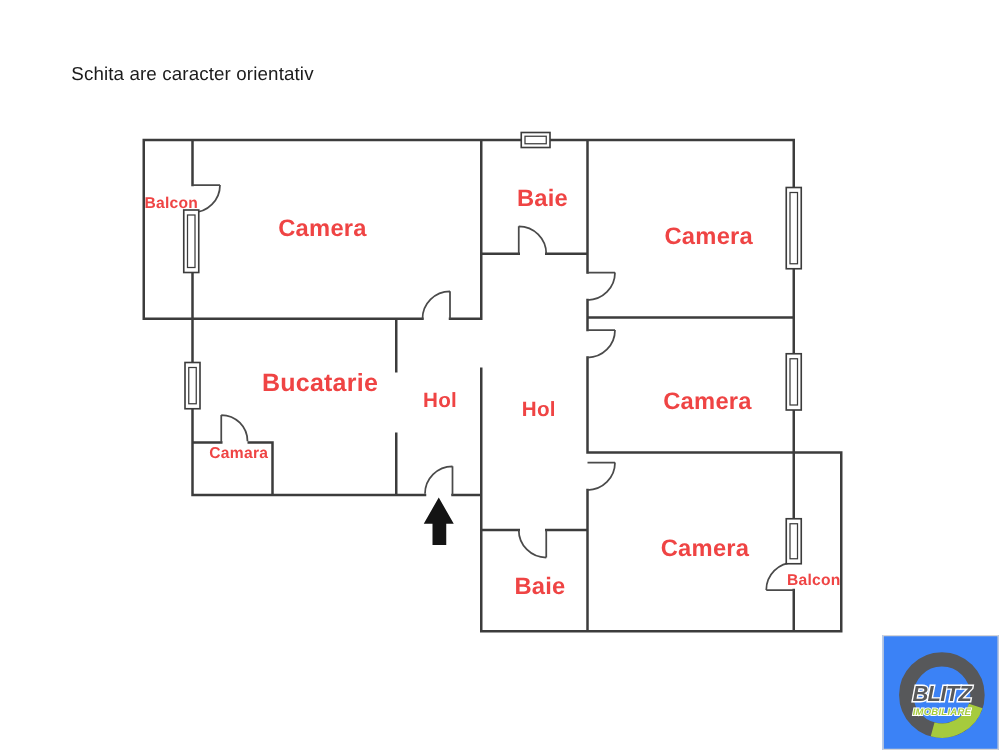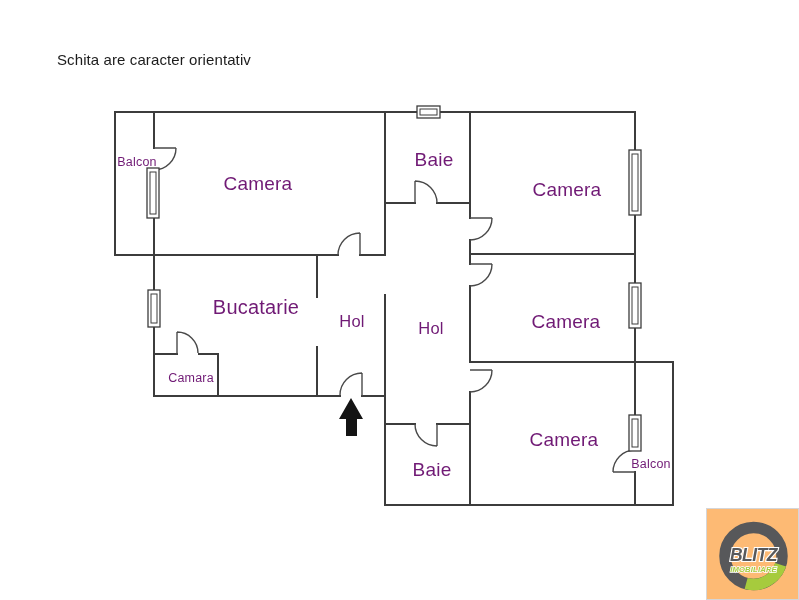--- a/index.html
+++ b/index.html
@@ -8,28 +8,28 @@
     font-family:"Liberation Sans", sans-serif;
   }
   .stage{position:absolute;inset:0;width:799px;height:516px;}
   svg.plan{position:absolute;left:0;top:0;}
   .note{
     position:absolute;left:57px;top:51px;
     font-size:15px;color:#1c1c1c;letter-spacing:0.1px;
   }
   .room-label{
     position:absolute;transform:translate(-50%,-50%);
-    color:#701a75;white-space:nowrap;letter-spacing:0.2px;
+    color:#ef4444;white-space:nowrap;letter-spacing:0.2px;font-weight:bold;
   }
   .fs-big{font-size:19px;}
   .fs-hol{font-size:16.5px;}
   .fs-small{font-size:12.5px;}
   .logo-box{
     position:absolute;left:706px;top:508px;width:93px;height:92px;
-    background:#fdba74;border:1px solid #d5d5d7;box-sizing:border-box;
+    background:#3b82f6;border:1px solid #d5d5d7;box-sizing:border-box;
   }
   .logo-box svg{display:block;}
 </style>
 </head>
 <body>
 
 <div class="stage">
 
   <div class="note">Schita are caracter orientativ</div>
 
@@ -83,21 +83,21 @@
   </svg>
 
   <div class="room-label fs-small" style="left:137px;top:162px;">Balcon</div>
   <div class="room-label fs-big" style="left:258px;top:184px;">Camera</div>
   <div class="room-label fs-big" style="left:434px;top:160px;">Baie</div>
   <div class="room-label fs-big" style="left:567px;top:190px;">Camera</div>
   <div class="room-label fs-hol" style="left:256px;top:307px;font-size:20px;">Bucatarie</div>
   <div class="room-label fs-hol" style="left:352px;top:321px;">Hol</div>
   <div class="room-label fs-hol" style="left:431px;top:328px;">Hol</div>
   <div class="room-label fs-big" style="left:566px;top:322px;">Camera</div>
-  <div class="room-label fs-small" style="left:191px;top:378px;">Camara</div>
+  <div class="room-label fs-small" style="left:191px;top:362px;">Camara</div>
   <div class="room-label fs-big" style="left:564px;top:440px;">Camera</div>
   <div class="room-label fs-big" style="left:432px;top:470px;">Baie</div>
   <div class="room-label fs-small" style="left:651px;top:464px;">Balcon</div>
 
   <div class="logo-box">
     <svg width="91" height="90" viewBox="0 0 91 90">
       <circle cx="46.5" cy="47" r="28.5" fill="none" stroke="#57585a" stroke-width="11.5"></circle>
       <path d="M73.6,55.8 A28.5,28.5 0 0 1 39.1,74.5" fill="none" stroke="#a6cb3d" stroke-width="11.5"></path>
       <text x="46.5" y="52" text-anchor="middle" font-family="Liberation Sans, sans-serif" font-size="17.5" font-weight="bold" font-style="italic" fill="#58595b" stroke="#ffffff" stroke-width="2.2" paint-order="stroke" letter-spacing="-0.5">BLITZ</text>
       <text x="46.5" y="63" text-anchor="middle" font-family="Liberation Sans, sans-serif" font-size="7.6" font-weight="bold" font-style="italic" fill="#a6cb3d" stroke="#ffffff" stroke-width="1.4" paint-order="stroke" letter-spacing="0.2">IMOBILIARE</text>

